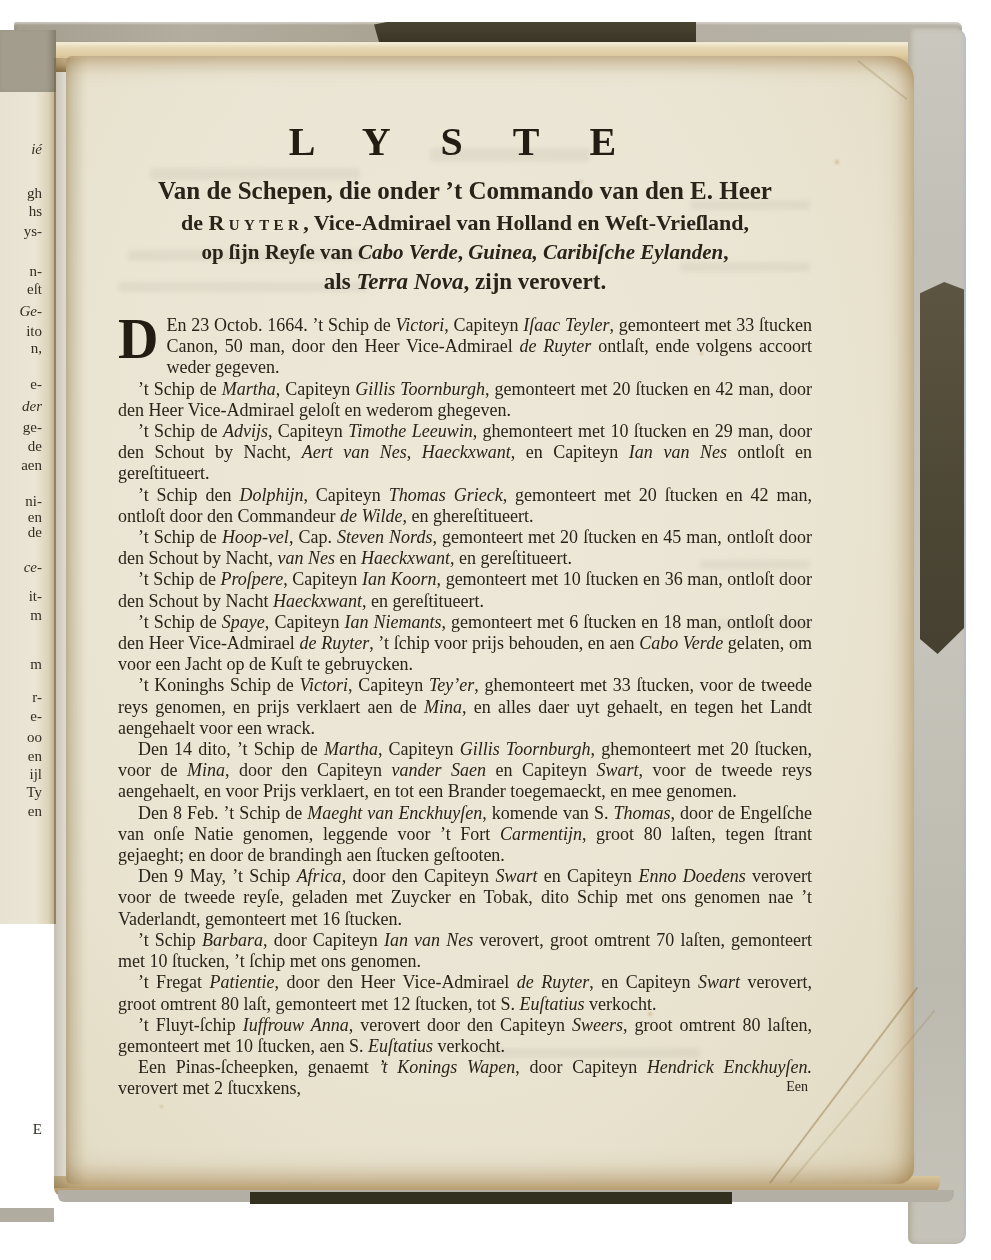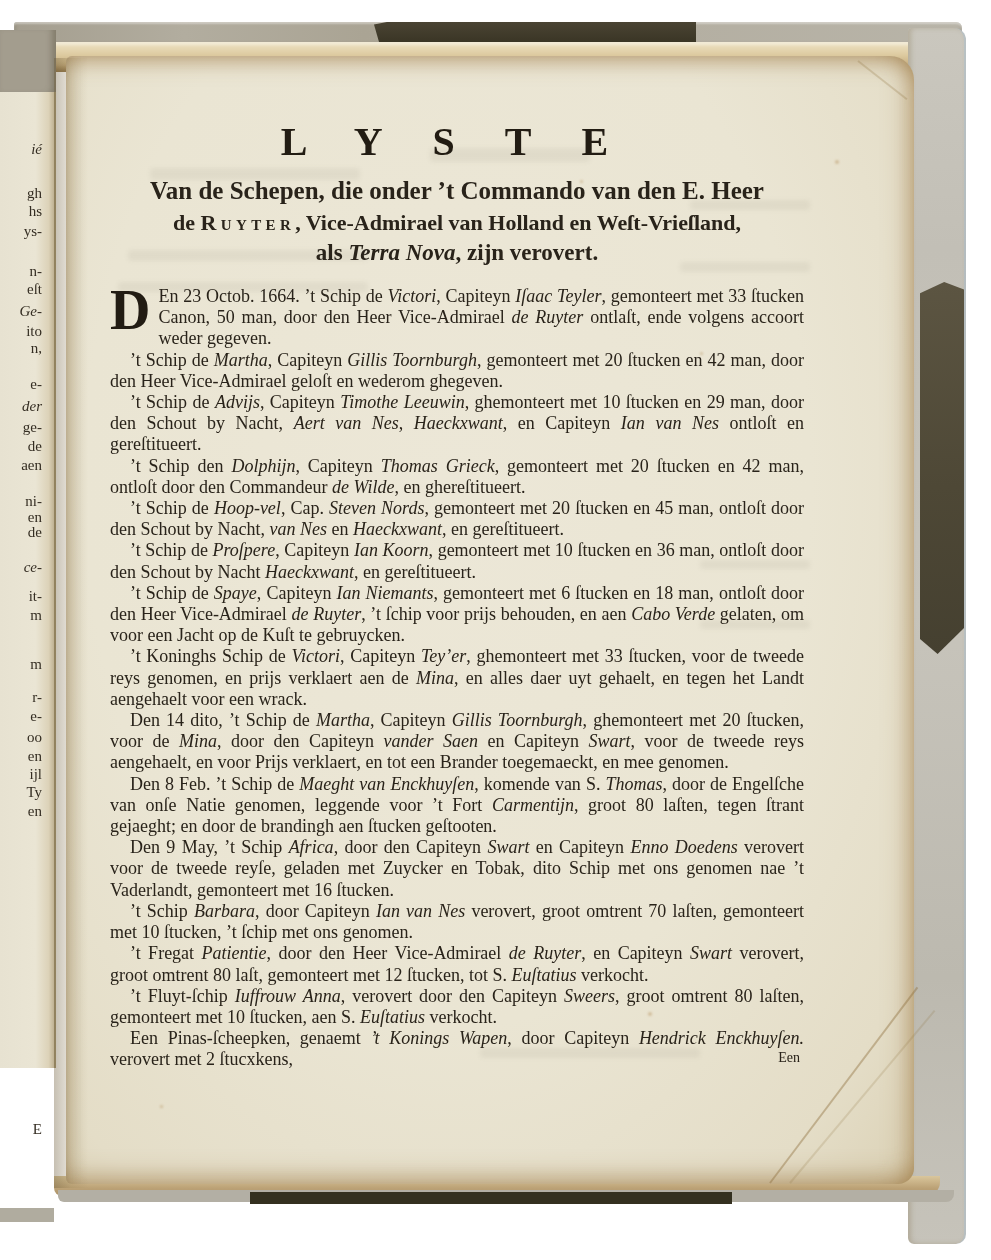--- a/index.html
+++ b/index.html
@@ -23,21 +23,21 @@
              background:linear-gradient(180deg,#cac7be,#c2bfb6 18%,#c7c4bb 48%,#bcb9af 78%,#c6c3ba);
              border-radius:4px 12px 10px 6px;border-right:2px solid rgba(160,185,205,.4);
              box-shadow:inset 3px 0 5px rgba(120,100,60,.25);}
   .fore-edge-dark{position:absolute;left:12px;top:254px;width:44px;height:372px;
              background:linear-gradient(180deg,#5c5542,#4e4836 55%,#454030);
              clip-path:polygon(0 3%,55% 0,100% 2%,100% 93%,40% 100%,0 96%);}
 
   
   .cover-corner-left{position:absolute;left:0;top:30px;width:56px;height:70px;background:#a39d8e;
              border-radius:0 0 8px 0;box-shadow:inset -4px -4px 6px rgba(70,60,40,.35);}
-  .facing-page{position:absolute;left:0;top:92px;width:54px;height:976px;
+  .facing-page{position:absolute;left:0;top:92px;width:54px;height:832px;
              background:linear-gradient(90deg,#e7e2d1 0%,#eae5d4 66%,#dcd2b8 90%,#c0b293 100%);
              border-right:2px solid #a99a77;}
   .facing-bottom{position:absolute;left:0;top:1208px;width:54px;height:14px;background:#b0ac9f;}
   .frag{position:absolute;right:12px;font-size:15px;color:#342d22;line-height:1;white-space:nowrap;}
   .frag.italic{font-style:italic;}
 
   
   .gutter{position:absolute;left:54px;top:58px;width:44px;height:1130px;z-index:6;pointer-events:none;
           background:linear-gradient(90deg,rgba(105,88,52,.38),rgba(140,118,72,.18) 38%,rgba(230,220,190,.0) 78%);}
 
@@ -56,21 +56,21 @@
                    inset -18px 0 26px -14px rgba(146,104,44,.5),
                    inset 0 -20px 24px -14px rgba(146,104,44,.5),
                    inset 12px 0 18px -14px rgba(120,90,45,.3);}
 
   
   .ghost{position:absolute;background:#8a8574;opacity:.10;filter:blur(2px);border-radius:3px;}
   .spot{position:absolute;background:rgba(158,108,40,.32);border-radius:50%;filter:blur(1px);}
   .crease{position:absolute;height:2px;background:rgba(140,110,60,.42);transform-origin:left center;}
 
   
-  .text-col{position:absolute;left:44px;top:62px;width:694px;color:#29231a;}
+  .text-col{position:absolute;left:52px;top:62px;width:694px;color:#29231a;}
   .title{text-align:center;font-size:40px;font-weight:700;letter-spacing:1.25em;margin-left:.62em;
          color:#221c13;margin-bottom:12px;}
   .sub{text-align:center;font-weight:700;}
   .sub1{font-size:25px;margin-bottom:5px;}
   .sub2{font-size:22px;font-weight:600;margin-bottom:4px;}
   .sub3{font-size:21px;font-weight:600;margin-bottom:4px;}
   .sub4{font-size:23px;font-weight:600;margin-bottom:20px;}
   .seg-italic{font-style:italic;}
   .seg-smallcaps{font-variant:small-caps;letter-spacing:.2em;}
 
@@ -153,20 +153,21 @@
     <div class="spot" style="left:769px;top:104px;width:4px;height:4px"></div>
 
     <div class="crease" style="left:704px;top:1126px;width:245px;transform:rotate(-53deg)"></div>
     <div class="crease" style="left:724px;top:1126px;width:225px;transform:rotate(-50deg);opacity:.45"></div>
     <div class="crease" style="left:792px;top:4px;width:62px;transform:rotate(38deg);opacity:.6"></div>
 
     <div class="text-col">
       <div class="title">LYSTE</div>
       <div class="sub sub1"><span class="seg-regular">Van de Schepen, die onder ’t Commando van den E. Heer</span></div>
       <div class="sub sub2"><span class="seg-regular">de </span><span class="seg-smallcaps">Ruyter</span><span class="seg-regular">, Vice-Admirael van Holland en Weſt-Vrieſland,</span></div>
+      <div class="sub sub3"><span class="seg-regular">op ſijn Reyſe van </span><span class="seg-italic">Cabo Verde</span><span class="seg-regular">, </span><span class="seg-italic">Guinea, Caribiſche Eylanden</span><span class="seg-regular">,</span></div>
       <div class="sub sub4"><span class="seg-regular">als </span><span class="seg-italic">Terra Nova</span><span class="seg-regular">, zijn verovert.</span></div>
       <div class="body">
           <p class="first"><span class="dropcap">D</span><span class="seg-regular">En 23 Octob. 1664. ’t Schip de </span><span class="seg-italic">Victori</span><span class="seg-regular">, Capiteyn </span><span class="seg-italic">Iſaac Teyler</span><span class="seg-regular">, gemonteert met 33 ſtucken Canon, 50 man, door den Heer Vice-Admirael </span><span class="seg-italic">de Ruyter</span><span class="seg-regular"> ontlaſt, ende volgens accoort weder gegeven.</span></p>
           <p><span class="seg-regular">’t Schip de </span><span class="seg-italic">Martha</span><span class="seg-regular">, Capiteyn </span><span class="seg-italic">Gillis Toornburgh</span><span class="seg-regular">, gemonteert met 20 ſtucken en 42 man, door den Heer Vice-Admirael geloſt en wederom ghegeven.</span></p>
           <p><span class="seg-regular">’t Schip de </span><span class="seg-italic">Advijs</span><span class="seg-regular">, Capiteyn </span><span class="seg-italic">Timothe Leeuwin</span><span class="seg-regular">, ghemonteert met 10 ſtucken en 29 man, door den Schout by Nacht, </span><span class="seg-italic">Aert van Nes</span><span class="seg-regular">, </span><span class="seg-italic">Haeckxwant</span><span class="seg-regular">, en Capiteyn </span><span class="seg-italic">Ian van Nes</span><span class="seg-regular"> ontloſt en gereſtitueert.</span></p>
           <p><span class="seg-regular">’t Schip den </span><span class="seg-italic">Dolphijn</span><span class="seg-regular">, Capiteyn </span><span class="seg-italic">Thomas Grieck</span><span class="seg-regular">, gemonteert met 20 ſtucken en 42 man, ontloſt door den Commandeur </span><span class="seg-italic">de Wilde</span><span class="seg-regular">, en ghereſtitueert.</span></p>
           <p><span class="seg-regular">’t Schip de </span><span class="seg-italic">Hoop-vel</span><span class="seg-regular">, Cap. </span><span class="seg-italic">Steven Nords</span><span class="seg-regular">, gemonteert met 20 ſtucken en 45 man, ontloſt door den Schout by Nacht, </span><span class="seg-italic">van Nes</span><span class="seg-regular"> en </span><span class="seg-italic">Haeckxwant</span><span class="seg-regular">, en gereſtitueert.</span></p>
           <p><span class="seg-regular">’t Schip de </span><span class="seg-italic">Proſpere</span><span class="seg-regular">, Capiteyn </span><span class="seg-italic">Ian Koorn</span><span class="seg-regular">, gemonteert met 10 ſtucken en 36 man, ontloſt door den Schout by Nacht </span><span class="seg-italic">Haeckxwant</span><span class="seg-regular">, en gereſtitueert.</span></p>
           <p><span class="seg-regular">’t Schip de </span><span class="seg-italic">Spaye</span><span class="seg-regular">, Capiteyn </span><span class="seg-italic">Ian Niemants</span><span class="seg-regular">, gemonteert met 6 ſtucken en 18 man, ontloſt door den Heer Vice-Admirael </span><span class="seg-italic">de Ruyter</span><span class="seg-regular">, ’t ſchip voor prijs behouden, en aen </span><span class="seg-italic">Cabo Verde</span><span class="seg-regular"> gelaten, om voor een Jacht op de Kuſt te gebruycken.</span></p>
           <p><span class="seg-regular">’t Koninghs Schip de </span><span class="seg-italic">Victori</span><span class="seg-regular">, Capiteyn </span><span class="seg-italic">Tey’er</span><span class="seg-regular">, ghemonteert met 33 ſtucken, voor de tweede reys genomen, en prijs verklaert aen de </span><span class="seg-italic">Mina</span><span class="seg-regular">, en alles daer uyt gehaelt, en tegen het Landt aengehaelt voor een wrack.</span></p>

